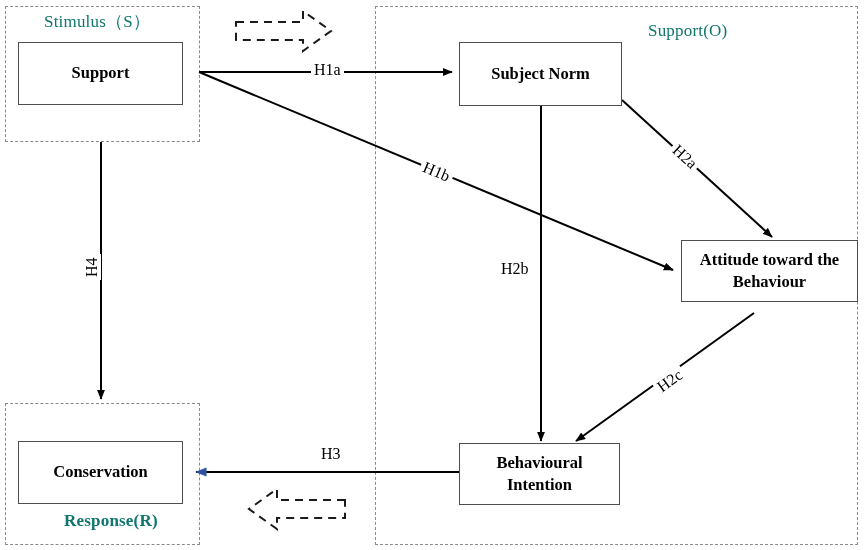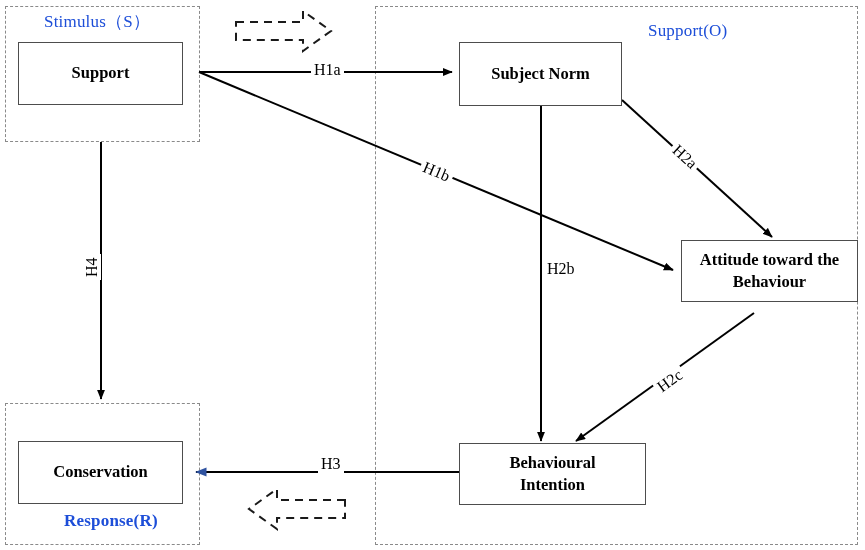--- a/index.html
+++ b/index.html
@@ -22,21 +22,21 @@
   .region {
     position: absolute;
     border: 1px dashed #8a8a8a;
     box-sizing: border-box;
     background: transparent;
   }
   .region-label {
     position: absolute;
     font-family: "Liberation Serif", "DejaVu Serif", serif;
     font-size: 17px;
-    color: #1d4ed8;
+    color: #0f766e;
     white-space: nowrap;
     letter-spacing: 0.2px;
   }
   
   .node {
     position: absolute;
     box-sizing: border-box;
     border: 1.5px solid #4d4d4d;
     background: #ffffff;
     display: flex;
@@ -125,40 +125,40 @@
       <span>Behaviour</span>
     </span>
   </div>
 
   <div class="node" style="left:459px; top:42px; width:163px; height:64px;">
     <span>
       <span>Subject Norm</span>
     </span>
   </div>
 
-  <div class="node" style="left:459px; top:443px; width:187px; height:62px;font-family:Liberation Serif, serif;">
+  <div class="node" style="left:459px; top:443px; width:161px; height:62px;font-family:Liberation Serif, serif;">
     <span>
       <span>Behavioural</span>
       <span>Intention</span>
     </span>
   </div>
 
   <div class="node" style="left:18px; top:441px; width:165px; height:63px;">
     <span>
       <span>Conservation</span>
     </span>
   </div>
 
   <div class="hlabel" style="left:311px; top:62px;">H1a</div>
 
   <div class="hlabel" style="left:424px; top:158px; transform:rotate(22.7deg); transform-origin:left top;">H1b</div>
 
   <div class="hlabel" style="left:678px; top:140px; transform:rotate(42.4deg); transform-origin:left top;">H2a</div>
 
-  <div class="hlabel" style="left:544px; top:261px;">H2b</div>
+  <div class="hlabel" style="left:498px; top:261px;">H2b</div>
 
   <div class="hlabel" style="left:652px; top:384px; transform:rotate(-35.7deg); transform-origin:left top;">H2c</div>
 
-  <div class="hlabel" style="left:318px; top:456px;">H3</div>
+  <div class="hlabel" style="left:318px; top:446px;">H3</div>
 
   <div class="hlabel" style="left:84px; top:280px; transform:rotate(-90deg); transform-origin:left top;">H4</div>
 
 </div>
 
 </body></html>

